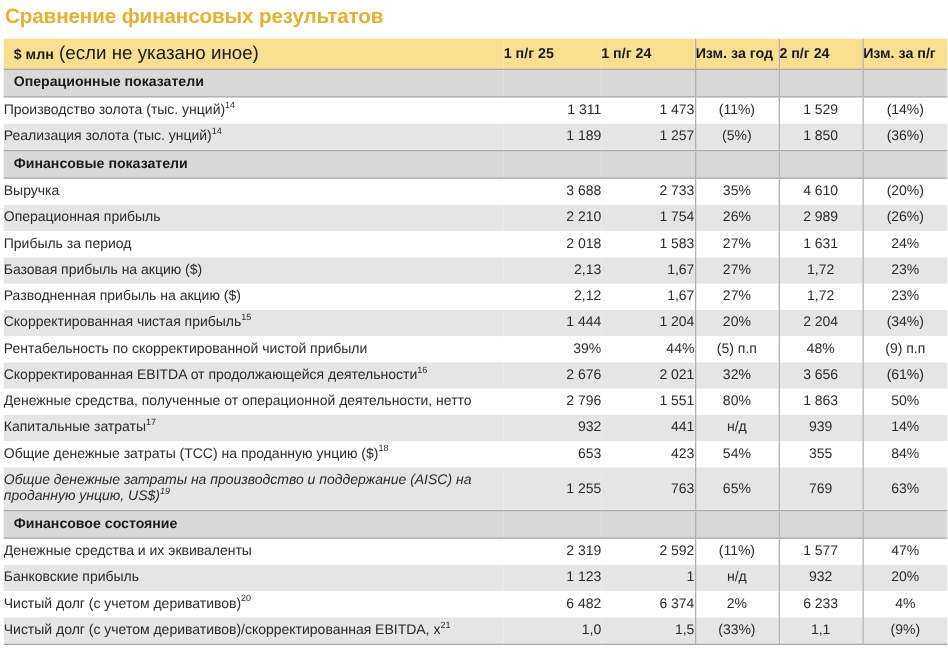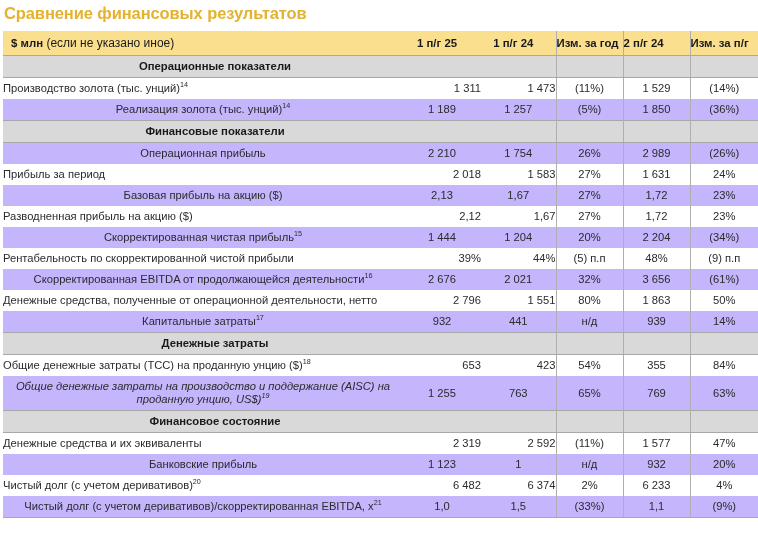--- a/index.html
+++ b/index.html
@@ -64,50 +64,50 @@
     color: #1a1a1a;
     font-weight: bold;
     font-size: 11.4px;
     white-space: nowrap;
   }
   tr.hdr th.lbl {
     text-align: left;
     padding-left: 8px;
   }
   tr.hdr th.num {
-    text-align: center;
+    text-align: left;
     padding-right: 10px;
   }
   tr.hdr th.ctr {
     text-align: left;
   }
   th .unitlight {
     font-weight: normal;
-    font-size: 12px;
+    font-size: 15px;
   }
 
   
   tr.section td {
     background: #D9D9D9;
     height: 21px;
     font-weight: bold;
     font-size: 11.3px;
     color: #1a1a1a;
   }
   tr.section td.lbl {
-    text-align: center;
-    padding-left: 24px;
+    text-align: left;
+    padding-left: 8px;
   }
 
   
   tr.data td {
     height: 21px;
     color: #2b2b2b;
   }
-  tr.data.alt td { background: #c4b5fd; text-align: center; }
+  tr.data.alt td { background: #e5e5e5; }
   tr.data.plain td { background: #ffffff; }
 
   td.lbl {
     text-align: left;
     padding-left: 8px;
     padding-right: 6px;
   }
   td.num {
     text-align: right;
     padding-right: 10px;
@@ -192,20 +192,28 @@
           <td class="ctr sep-l">(36%)</td>
         </tr>
         <tr class="section">
           <td class="lbl">Финансовые показатели</td>
           <td class="num">&nbsp;</td>
           <td class="num">&nbsp;</td>
           <td class="ctr sep-l">&nbsp;</td>
           <td class="ctr sep-l">&nbsp;</td>
           <td class="ctr sep-l">&nbsp;</td>
         </tr>
+        <tr class="data plain">
+          <td class="lbl">Выручка</td>
+          <td class="num">3 688</td>
+          <td class="num">2 733</td>
+          <td class="ctr sep-l">35%</td>
+          <td class="ctr sep-l">4 610</td>
+          <td class="ctr sep-l">(20%)</td>
+        </tr>
         <tr class="data alt">
           <td class="lbl">Операционная прибыль</td>
           <td class="num">2 210</td>
           <td class="num">1 754</td>
           <td class="ctr sep-l">26%</td>
           <td class="ctr sep-l">2 989</td>
           <td class="ctr sep-l">(26%)</td>
         </tr>
         <tr class="data plain">
           <td class="lbl">Прибыль за период</td>
@@ -263,28 +271,20 @@
           <td class="ctr sep-l">1 863</td>
           <td class="ctr sep-l">50%</td>
         </tr>
         <tr class="data alt">
           <td class="lbl">Капитальные затраты<sup>17</sup></td>
           <td class="num">932</td>
           <td class="num">441</td>
           <td class="ctr sep-l">н/д</td>
           <td class="ctr sep-l">939</td>
           <td class="ctr sep-l">14%</td>
-        </tr>
-        <tr class="section">
-          <td class="lbl">Денежные затраты</td>
-          <td class="num">&nbsp;</td>
-          <td class="num">&nbsp;</td>
-          <td class="ctr sep-l">&nbsp;</td>
-          <td class="ctr sep-l">&nbsp;</td>
-          <td class="ctr sep-l">&nbsp;</td>
         </tr>
         <tr class="data plain">
           <td class="lbl">Общие денежные затраты (TCC) на проданную унцию ($)<sup>18</sup></td>
           <td class="num">653</td>
           <td class="num">423</td>
           <td class="ctr sep-l">54%</td>
           <td class="ctr sep-l">355</td>
           <td class="ctr sep-l">84%</td>
         </tr>
         <tr class="data alt tall">

